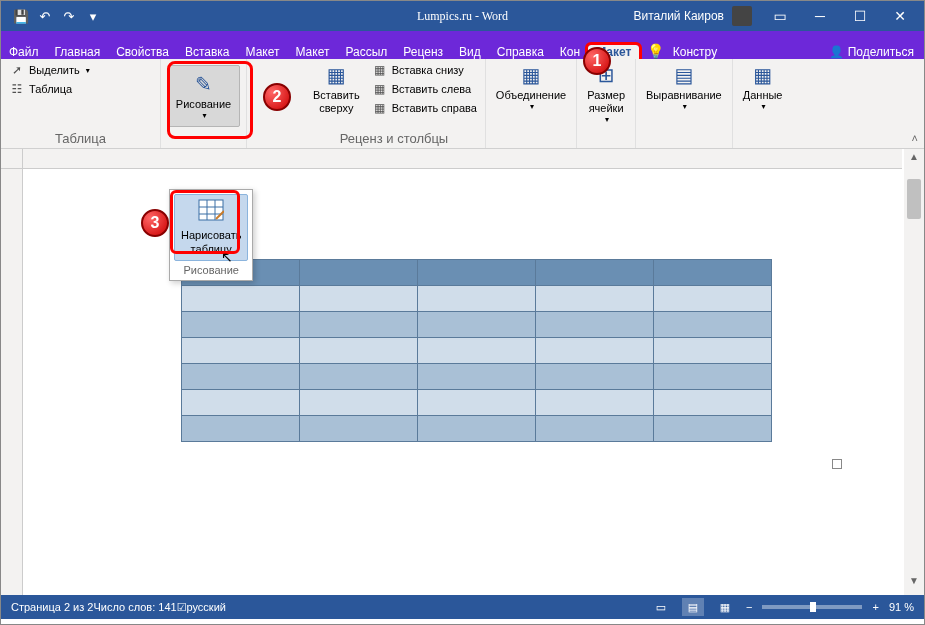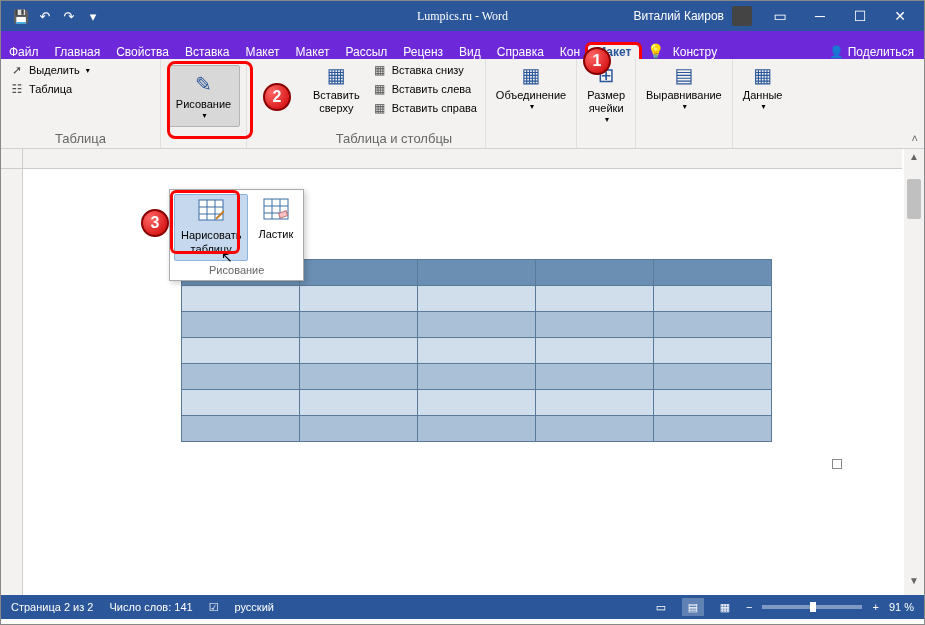--- a/index.html
+++ b/index.html
@@ -44,21 +44,21 @@
 .dd-label { text-align: center; color: #666; font-size: 11px; margin-top: 3px; }
 .dd-red-box { position: absolute; border: 3px solid #f00; border-radius: 6px; pointer-events: none; }
 .table-preview { position: absolute; left: 180px; top: 110px; }
 .table-preview table { border-collapse: collapse; }
 .table-preview td { border: 1px solid #5a7a9a; width: 118px; height: 26px; }
 .tr-head td { background: #6a8fb3; }
 .tr-light td { background: #d0ddea; }
 .tr-dark td { background: #a9c0d6; }
 .resize-handle { position: absolute; right: 82px; top: 310px; width: 10px; height: 10px; border: 1px solid #888; background: #fff; }
 .cursor-fake { position: absolute; left: 220px; top: 100px; font-size: 14px; z-index: 40; pointer-events: none; }
-.statusbar { height: 24px; background: #2b579a; color: #fff; display: flex; align-items: center; font-size: 11px; padding: 0 10px; gap: 16px; }
+.statusbar { height: 24px; background: #2b579a; color: #fff; display: flex; align-items: center; font-size: 11px; padding: 0 10px; gap: 0; }
 .status-right { margin-left: auto; display: flex; align-items: center; gap: 10px; }
 .view-btn { width: 22px; height: 18px; display: flex; align-items: center; justify-content: center; }
 .view-btn.act { background: rgba(255,255,255,0.25); }
 .zoom-slider { width: 100px; height: 4px; background: rgba(255,255,255,0.4); position: relative; }
 .zoom-thumb { position: absolute; left: 48px; top: -3px; width: 6px; height: 10px; background: #fff; }
 .dd-arrow { font-size: 8px; margin-left: 2px; }
 svg.grid-icon { width: 14px; height: 14px; }
 svg.tbl-icon { width: 26px; height: 22px; }
 </style>
 </head>
@@ -150,21 +150,21 @@
         <div class="hbtn">
             <span class="sicon">▦</span>
             <span>Вставить слева</span>
           </div>
         <div class="hbtn">
             <span class="sicon">▦</span>
             <span>Вставить справа</span>
           </div>
       </div>
     </div>
-    <div class="group-label">Таблица и столбцы</div>
+    <div class="group-label">Реценз и столбцы</div>
   </div>
 
   <div class="group">
     <div class="group-body" style="justify-content:center">
         <div class="vbtn">
           <span class="bicon">▦</span>
           <span>Объединение</span>
           <span class="dd-arrow">▾</span>
         </div>
       </div>
@@ -221,31 +221,20 @@
               <rect x="1" y="1" width="24" height="20" fill="#fff" stroke="#3a6ea5"></rect>
               <line x1="1" y1="8" x2="25" y2="8" stroke="#3a6ea5"></line>
               <line x1="1" y1="15" x2="25" y2="15" stroke="#3a6ea5"></line>
               <line x1="9" y1="1" x2="9" y2="21" stroke="#3a6ea5"></line>
               <line x1="17" y1="1" x2="17" y2="21" stroke="#3a6ea5"></line>
               <line x1="18" y1="20" x2="26" y2="12" stroke="#c97c2b" stroke-width="2"></line>
             </svg></span>
         <span style="white-space:pre-line">Нарисовать
 таблицу</span>
       </div>
-      <div class="dd-btn">
-        <span class="ddicon"><svg class="tbl-icon" viewBox="0 0 26 22">
-              <rect x="1" y="1" width="24" height="20" fill="#fff" stroke="#3a6ea5"></rect>
-              <line x1="1" y1="8" x2="25" y2="8" stroke="#3a6ea5"></line>
-              <line x1="1" y1="15" x2="25" y2="15" stroke="#3a6ea5"></line>
-              <line x1="9" y1="1" x2="9" y2="21" stroke="#3a6ea5"></line>
-              <line x1="17" y1="1" x2="17" y2="21" stroke="#3a6ea5"></line>
-              <rect x="16" y="14" width="8" height="5" fill="#f7c1c6" stroke="#b77" transform="rotate(-20 20 16)"></rect>
-            </svg></span>
-        <span>Ластик</span>
-      </div>
     </div>
     <div class="dd-label">Рисование</div>
     <div class="dd-red-box" style="left:0px; top:0px; width:70px; height:64px"></div>
   </div>
   <div class="cursor-fake">↖</div>
 
   <div class="table-preview">
     <table>
       <tbody>
           <tr class="tr-head">

